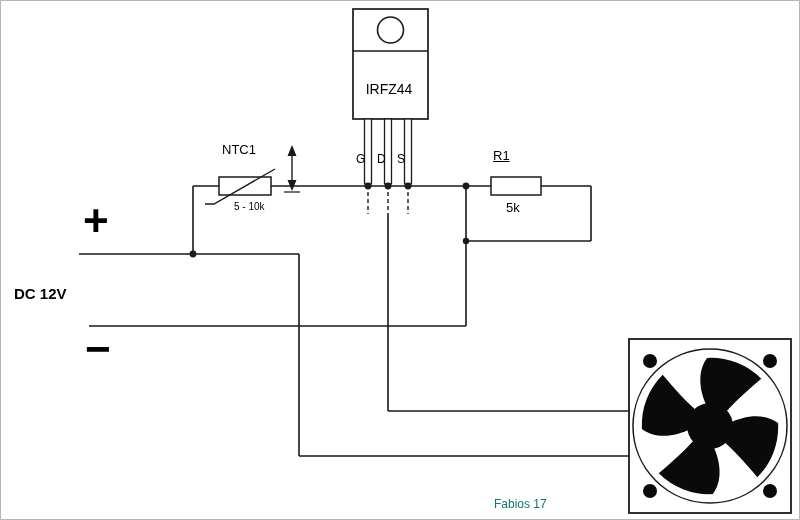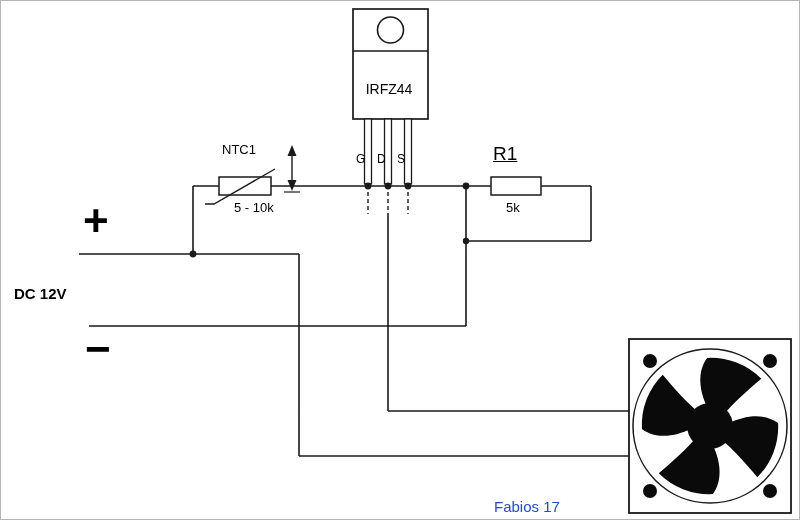--- a/index.html
+++ b/index.html
@@ -8,29 +8,29 @@
     border:1px solid #b5b5b5;overflow:hidden;
     font-family:"Liberation Sans","DejaVu Sans",sans-serif;color:#000;
   }
   .canvas svg{position:absolute;left:0;top:0;}
   .t{position:absolute;white-space:nowrap;line-height:1.15;}
   .title{left:8px;top:60px;font-size:19px;font-weight:bold;letter-spacing:.2px;}
   .dc{left:13px;top:284px;font-size:15px;font-weight:bold;}
   .plus{left:82px;top:200px;font-size:44px;line-height:40px;font-weight:bold;}
   .minus{left:84px;top:328px;font-size:44px;line-height:40px;font-weight:bold;}
   .ntc-name{left:221px;top:142px;font-size:13px;}
-  .ntc-val{left:233px;top:200px;font-size:13px;}
-  .r1-name{left:492px;top:142px;font-size:19px;text-decoration:underline;}
+  .ntc-val{left:233px;top:200px;font-size:10px;}
+  .r1-name{left:492px;top:148px;font-size:13px;text-decoration:underline;}
   .r1-val{left:505px;top:200px;font-size:13px;}
   .mosfet{left:352px;top:80px;width:72px;text-align:center;font-size:14px;}
   .pin{font-size:12px;top:152px;}
   .pin-g{left:355px;}
   .pin-d{left:376px;}
   .pin-s{left:396px;}
-  .credit{left:493px;top:497px;font-size:15px;color:#1d4ed8;}
+  .credit{left:493px;top:497px;font-size:12px;color:#0f766e;}
 </style>
 </head>
 <body>
 
 <div class="canvas">
 
   <svg width="798" height="518" viewBox="0 0 798 518">
 
     <path d="M192 185 H490 M540 185 H590 M590 185 V240 M465 240 H590
              M465 185 V325 M88 325 H465 M192 185 V253 M78 253 H298

